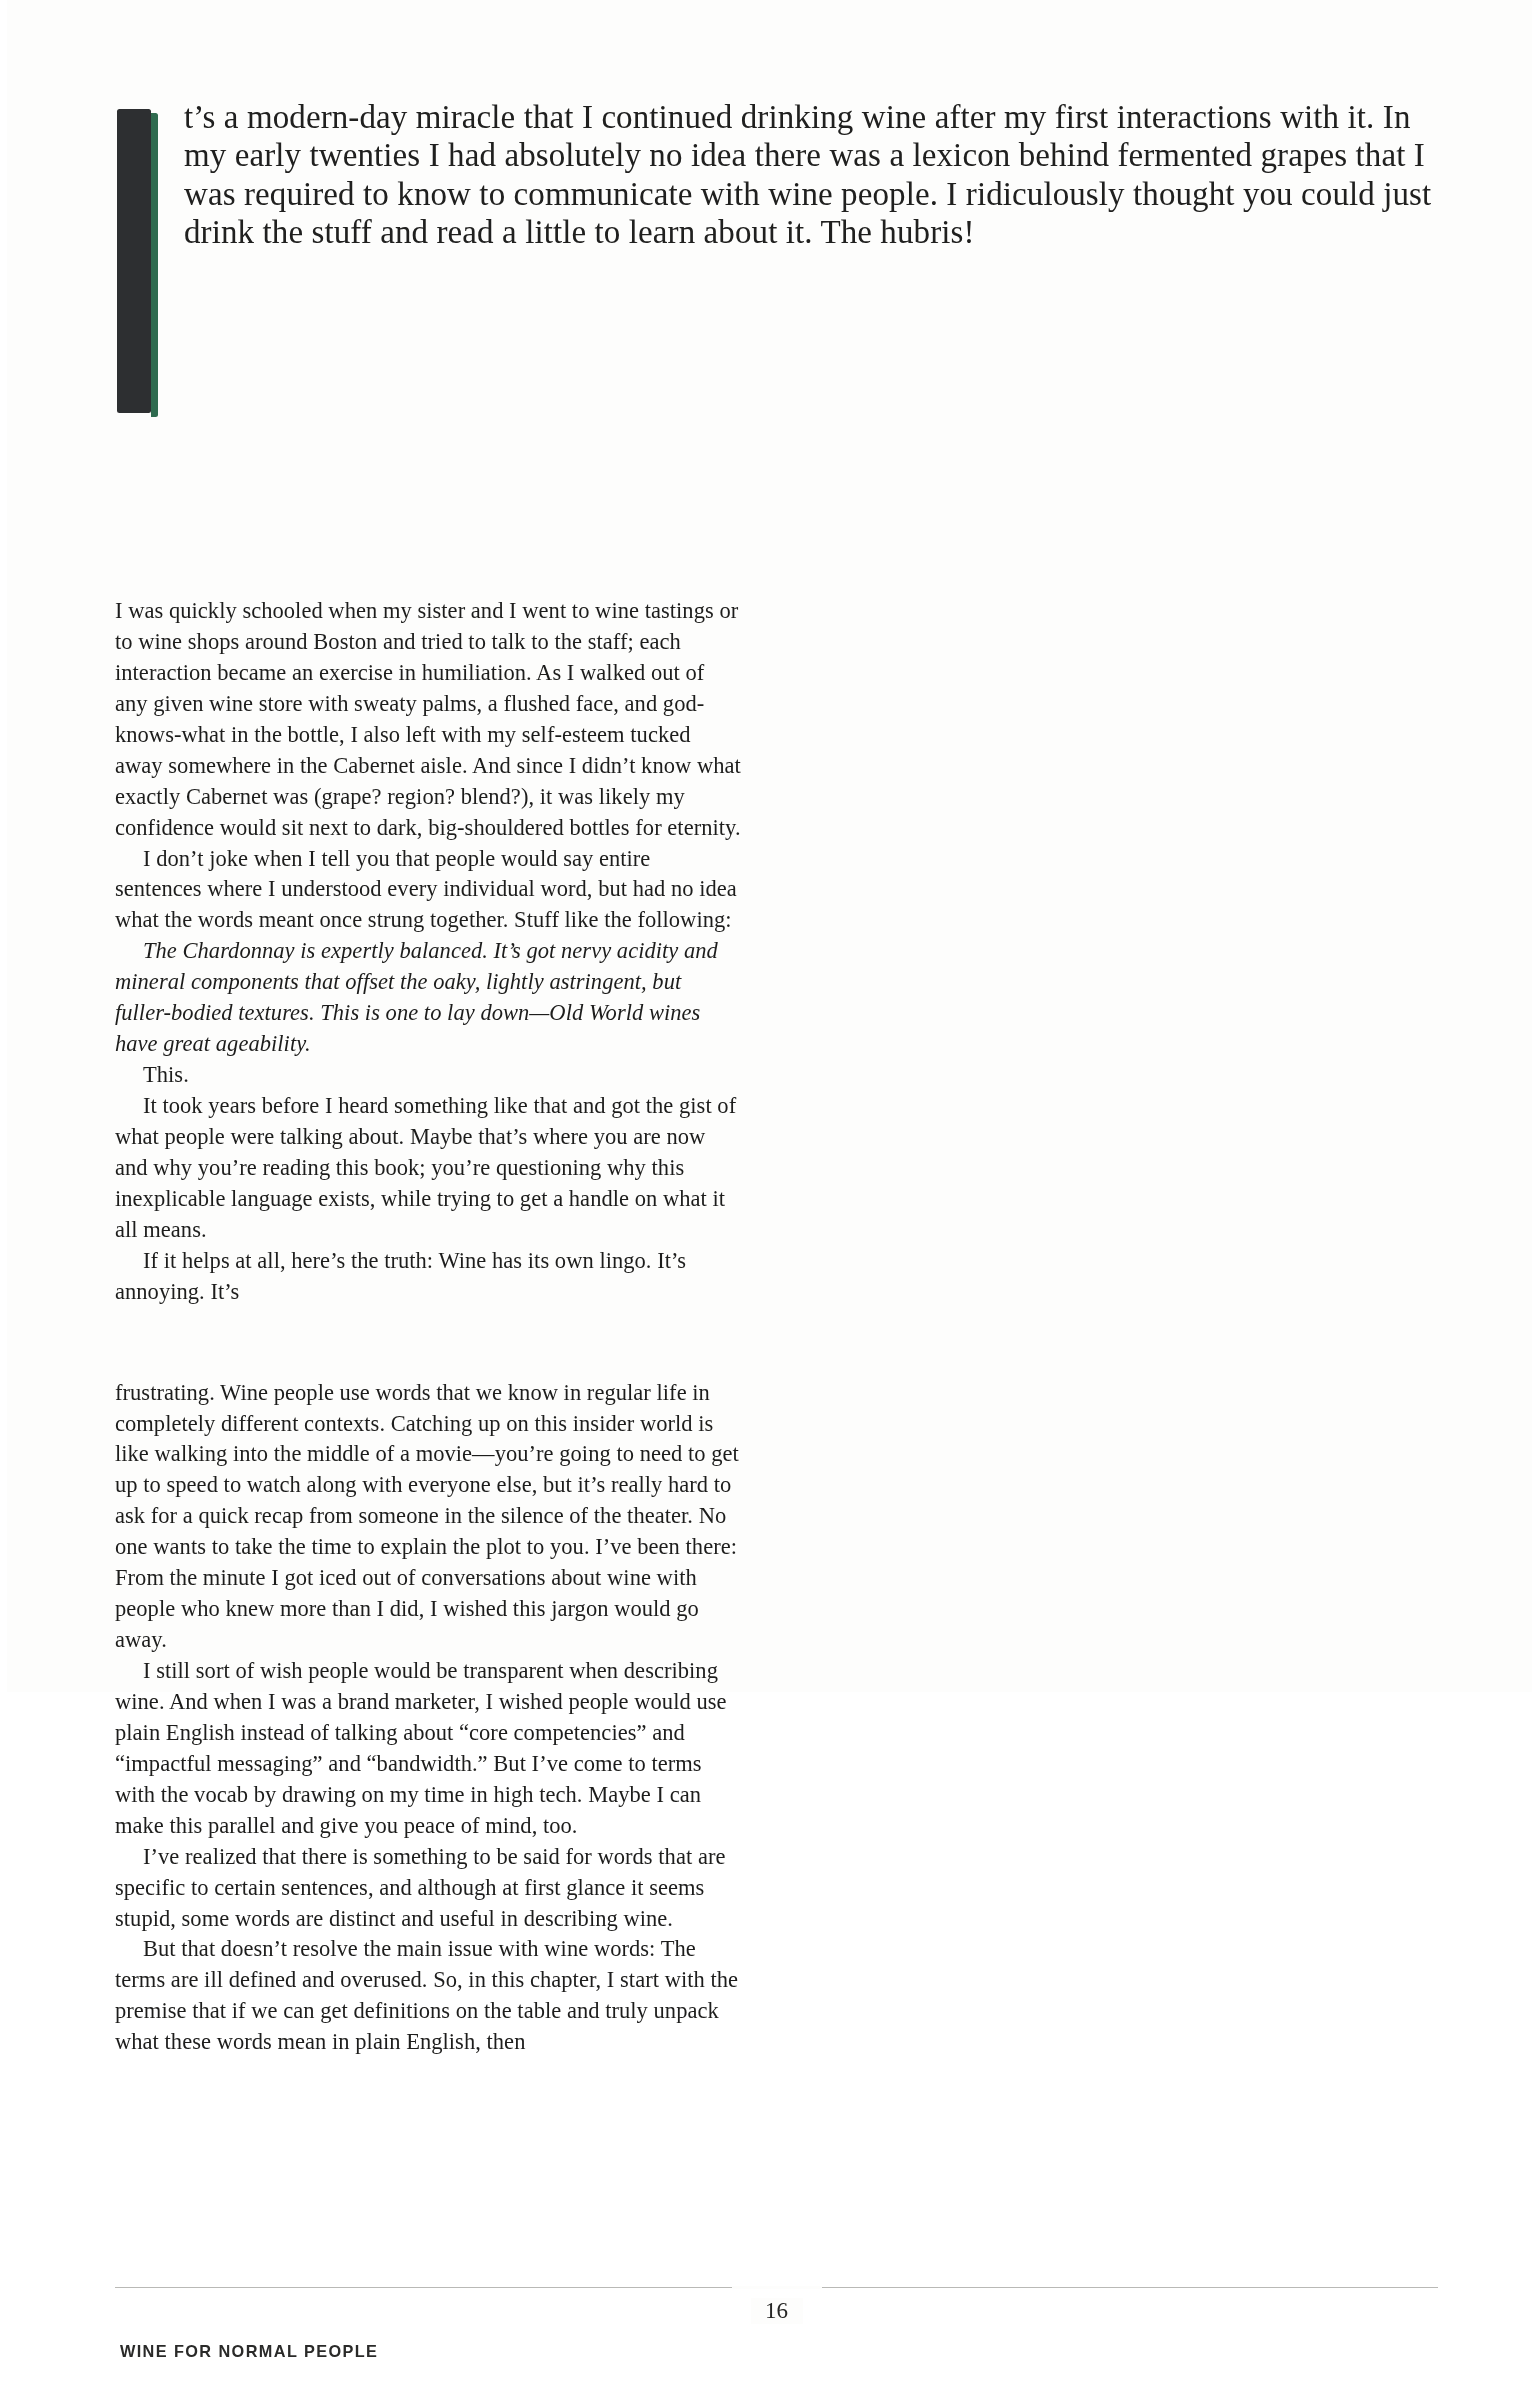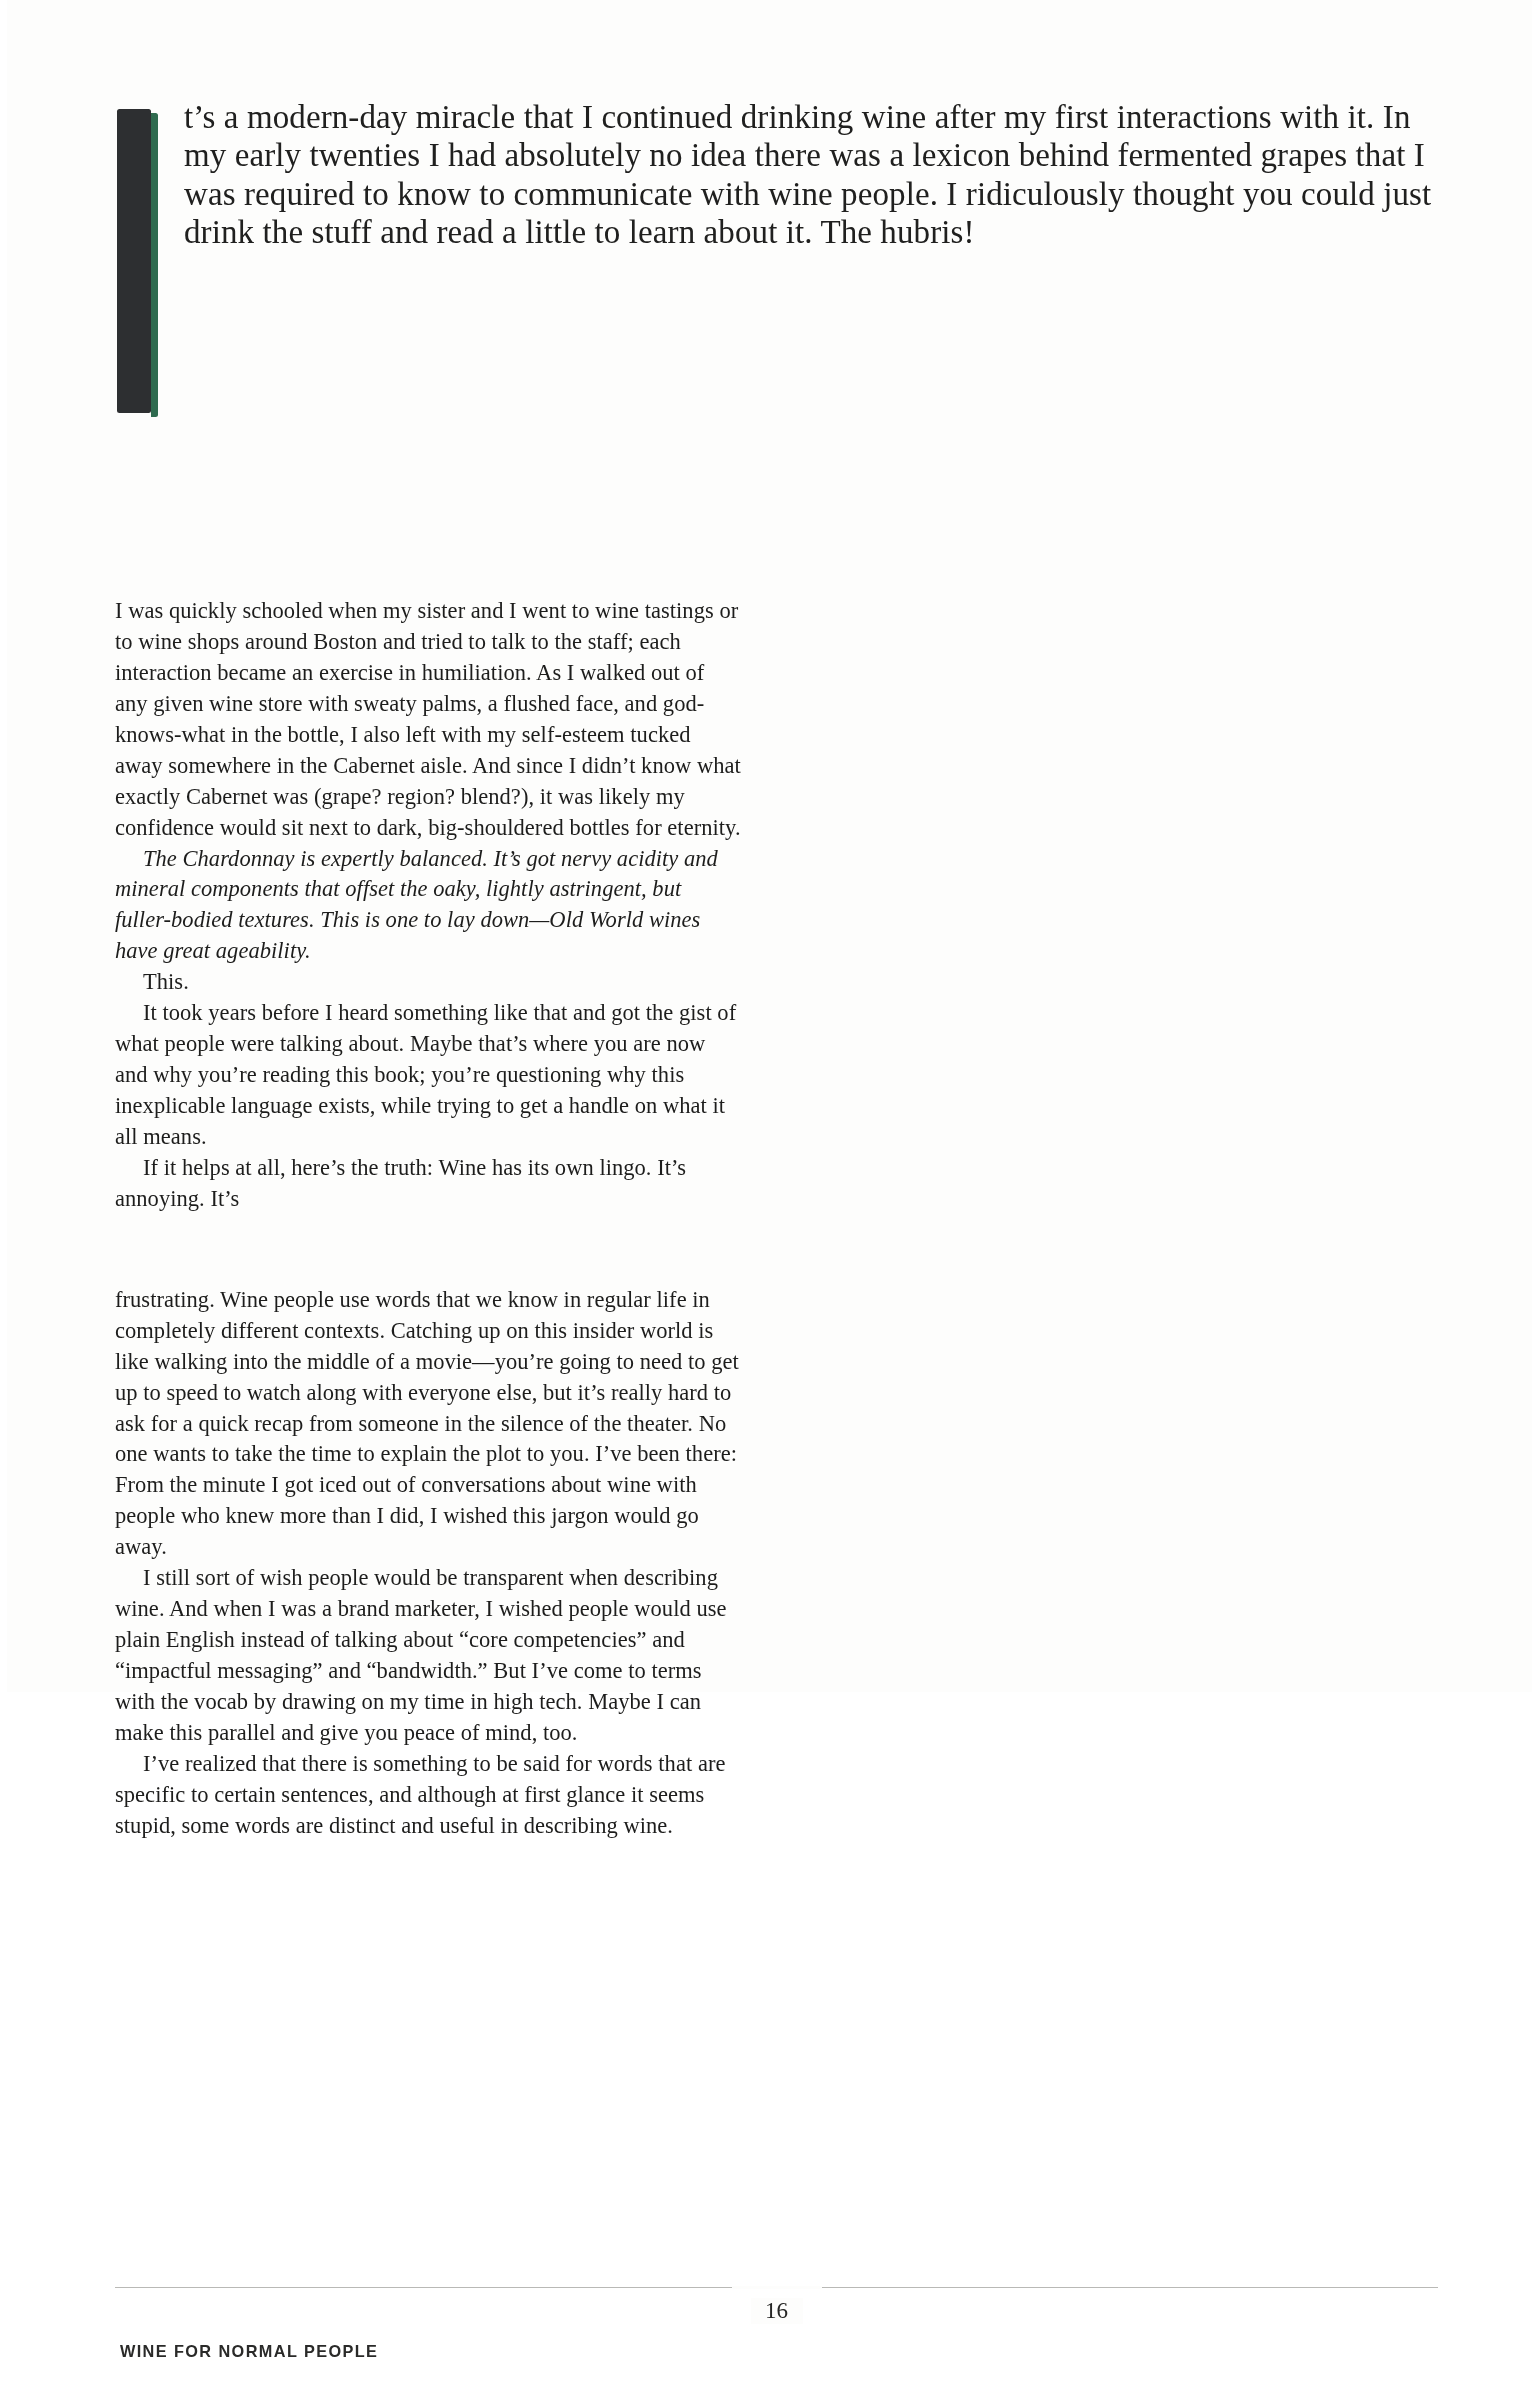--- a/index.html
+++ b/index.html
@@ -150,30 +150,32 @@
     <div class="dropcap-wrap">
       <div class="dropcap-bar" title="I"></div>
     </div>
     <div class="intro-text">t’s a modern-day miracle that I continued drinking wine after my first interactions with it. In my early twenties I had absolutely no idea there was a lexicon behind fermented grapes that I was required to know to communicate with wine people. I ridiculously thought you could just drink the stuff and read a little to learn about it. The hubris!</div>
   </div>
 
   <div class="columns">
 
     <div class="col">
       <p>I was quickly schooled when my sister and I went to wine tastings or to wine shops around Boston and tried to talk to the staff; each interaction became an exercise in humiliation. As I walked out of any given wine store with sweaty palms, a flushed face, and god-knows-what in the bottle, I also left with my self-esteem tucked away somewhere in the Cabernet aisle. And since I didn’t know what exactly Cabernet was (grape? region? blend?), it was likely my confidence would sit next to dark, big-shouldered bottles for eternity.</p>
+      <p class="indent">I don’t joke when I tell you that people would say entire sentences where I understood every individual word, but had no idea what the words meant once strung together. Stuff like the following:</p>
       <p class="italic">The Chardonnay is expertly balanced. It’s got nervy acidity and mineral components that offset the oaky, lightly astringent, but fuller-bodied textures. This is one to lay down—Old World wines have great ageability.</p>
       <p class="indent">This.</p>
       <p class="indent">It took years before I heard something like that and got the gist of what people were talking about. Maybe that’s where you are now and why you’re reading this book; you’re questioning why this inexplicable language exists, while trying to get a handle on what it all means.</p>
       <p class="indent">If it helps at all, here’s the truth: Wine has its own lingo. It’s annoying. It’s</p>
     </div>
 
     <div class="col">
       <p>frustrating. Wine people use words that we know in regular life in completely different contexts. Catching up on this insider world is like walking into the middle of a movie—you’re going to need to get up to speed to watch along with everyone else, but it’s really hard to ask for a quick recap from someone in the silence of the theater. No one wants to take the time to explain the plot to you. I’ve been there: From the minute I got iced out of conversations about wine with people who knew more than I did, I wished this jargon would go away.</p>
       <p class="indent">I still sort of wish people would be transparent when describing wine. And when I was a brand marketer, I wished people would use plain English instead of talking about “core competencies” and “impactful messaging” and “bandwidth.” But I’ve come to terms with the vocab by drawing on my time in high tech. Maybe I can make this parallel and give you peace of mind, too.</p>
       <p class="indent">I’ve realized that there is something to be said for words that are specific to certain sentences, and although at first glance it seems stupid, some words are distinct and useful in describing wine.</p>
+      <p class="indent">But that doesn’t resolve the main issue with wine words: The terms are ill defined and overused. So, in this chapter, I start with the premise that if we can get definitions on the table and truly unpack what these words mean in plain English, then</p>
     </div>
 
   </div>
 
   <div class="footer">
     <div class="footer-rule"></div>
     <div class="page-rule-cover"></div>
     <div class="footer-title">WINE FOR NORMAL PEOPLE</div>
     <div class="footer-page">16</div>
   </div>

